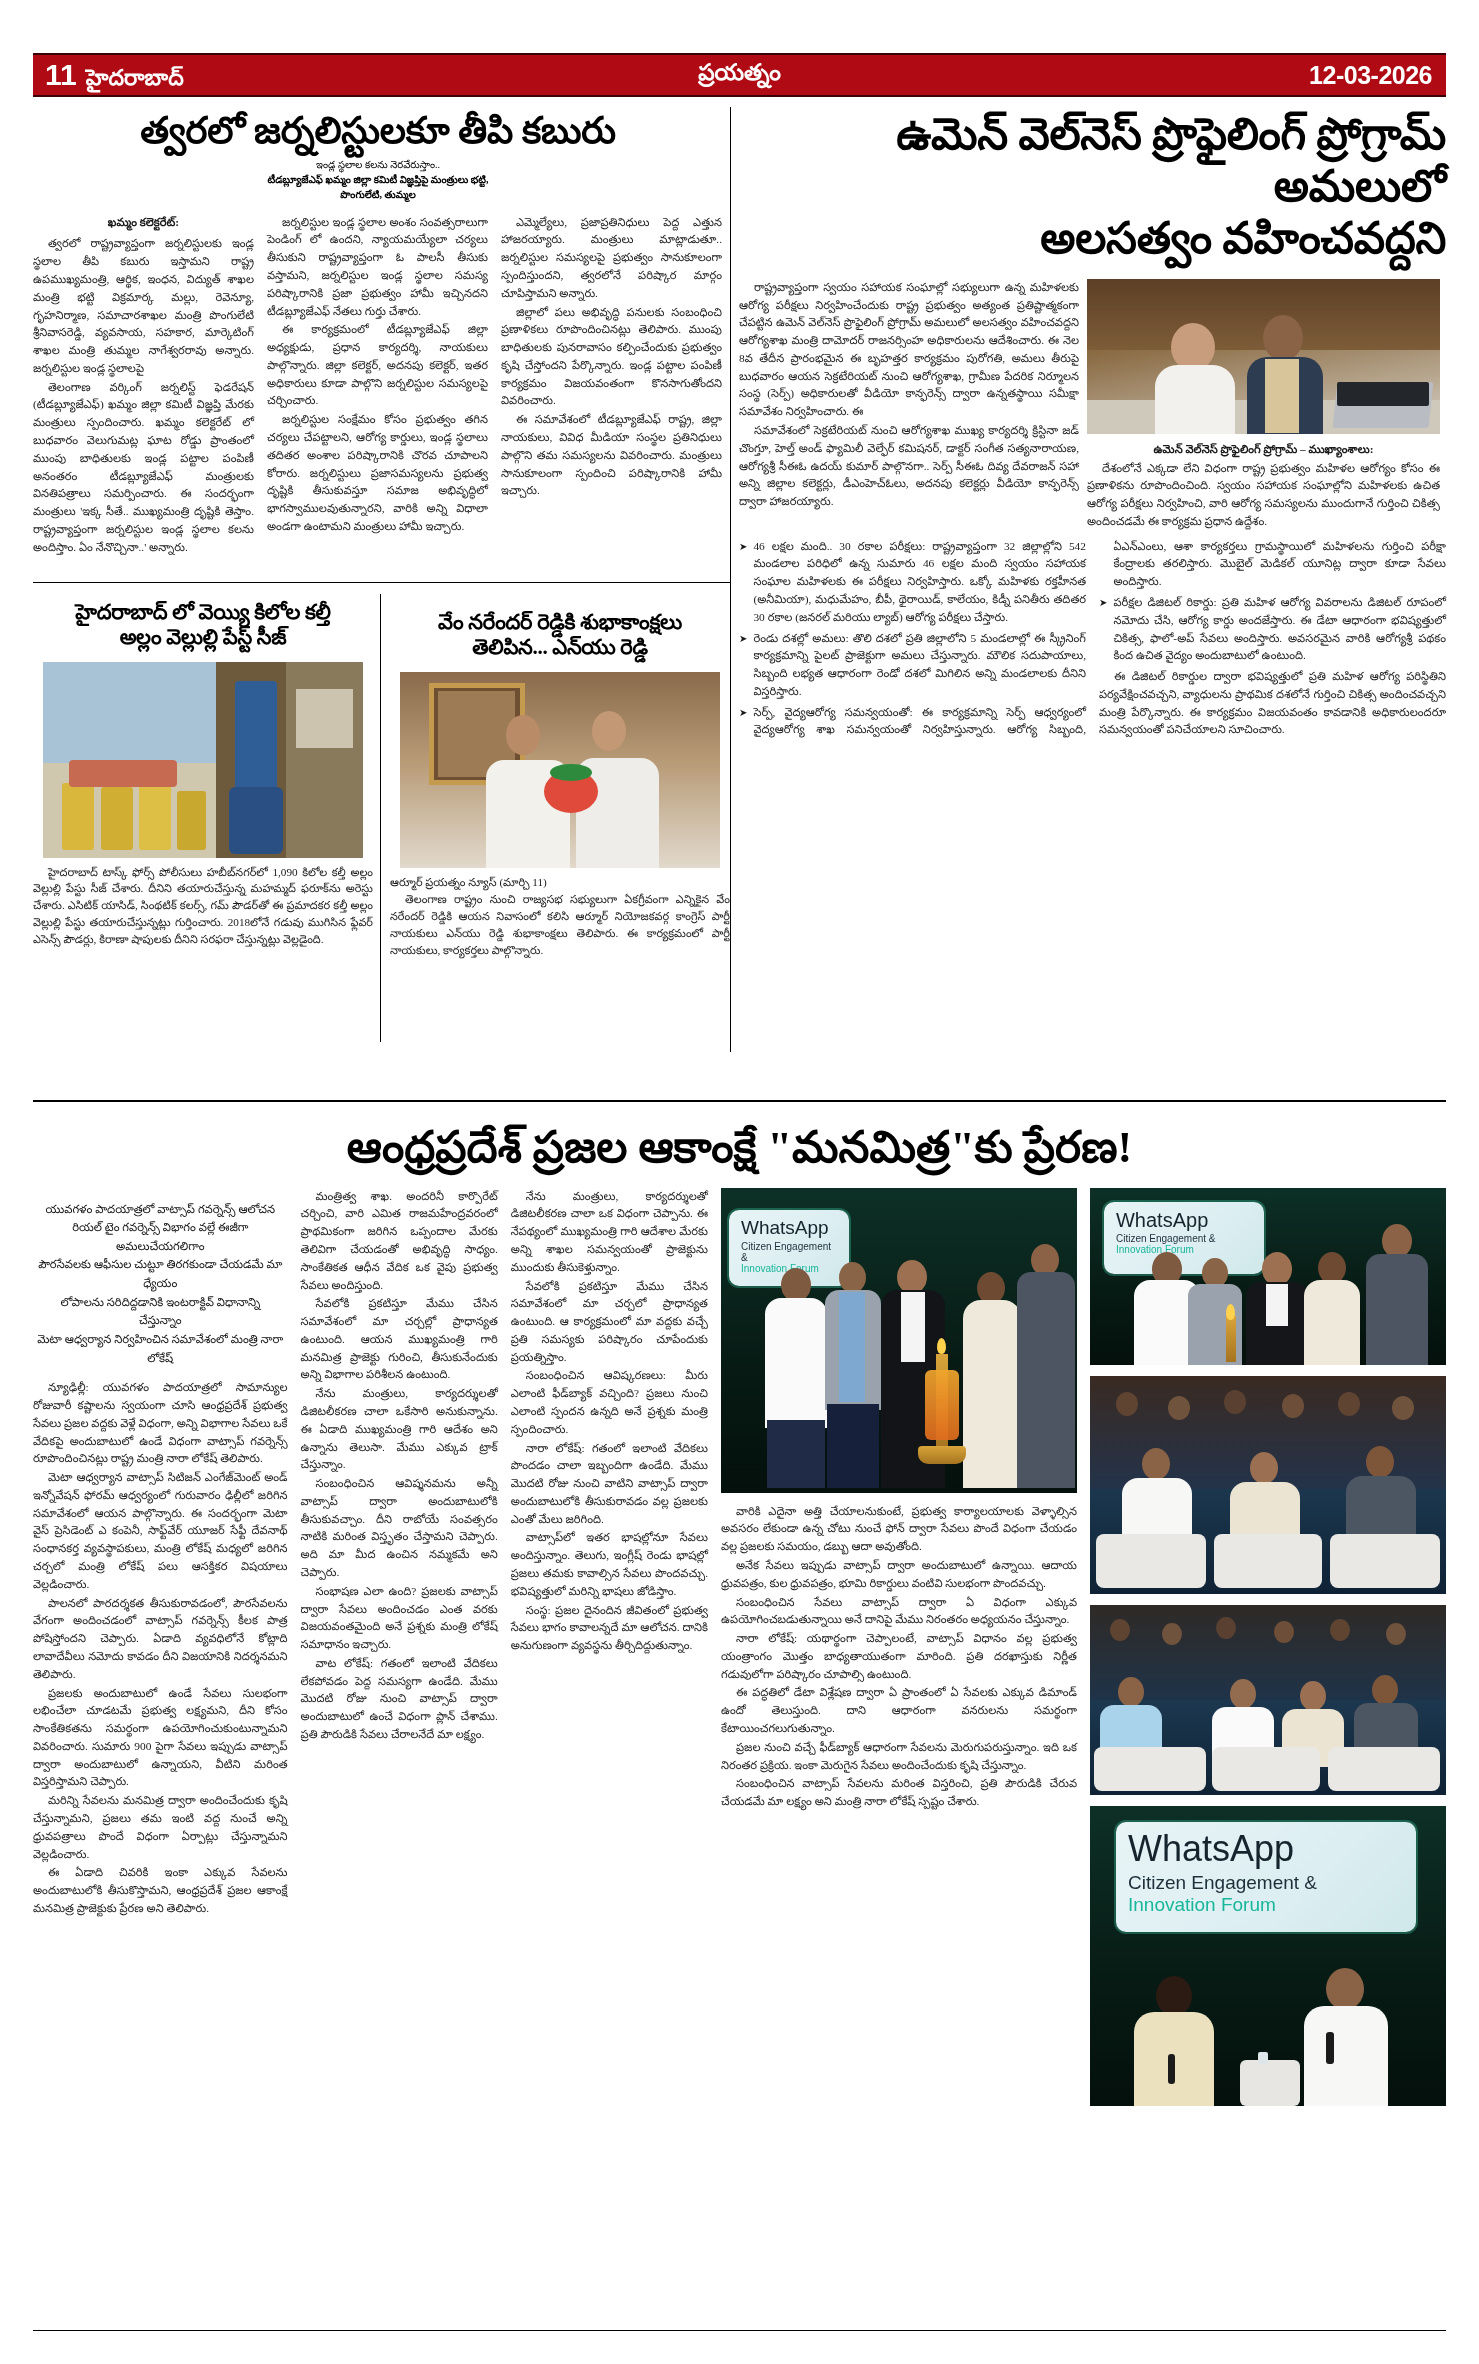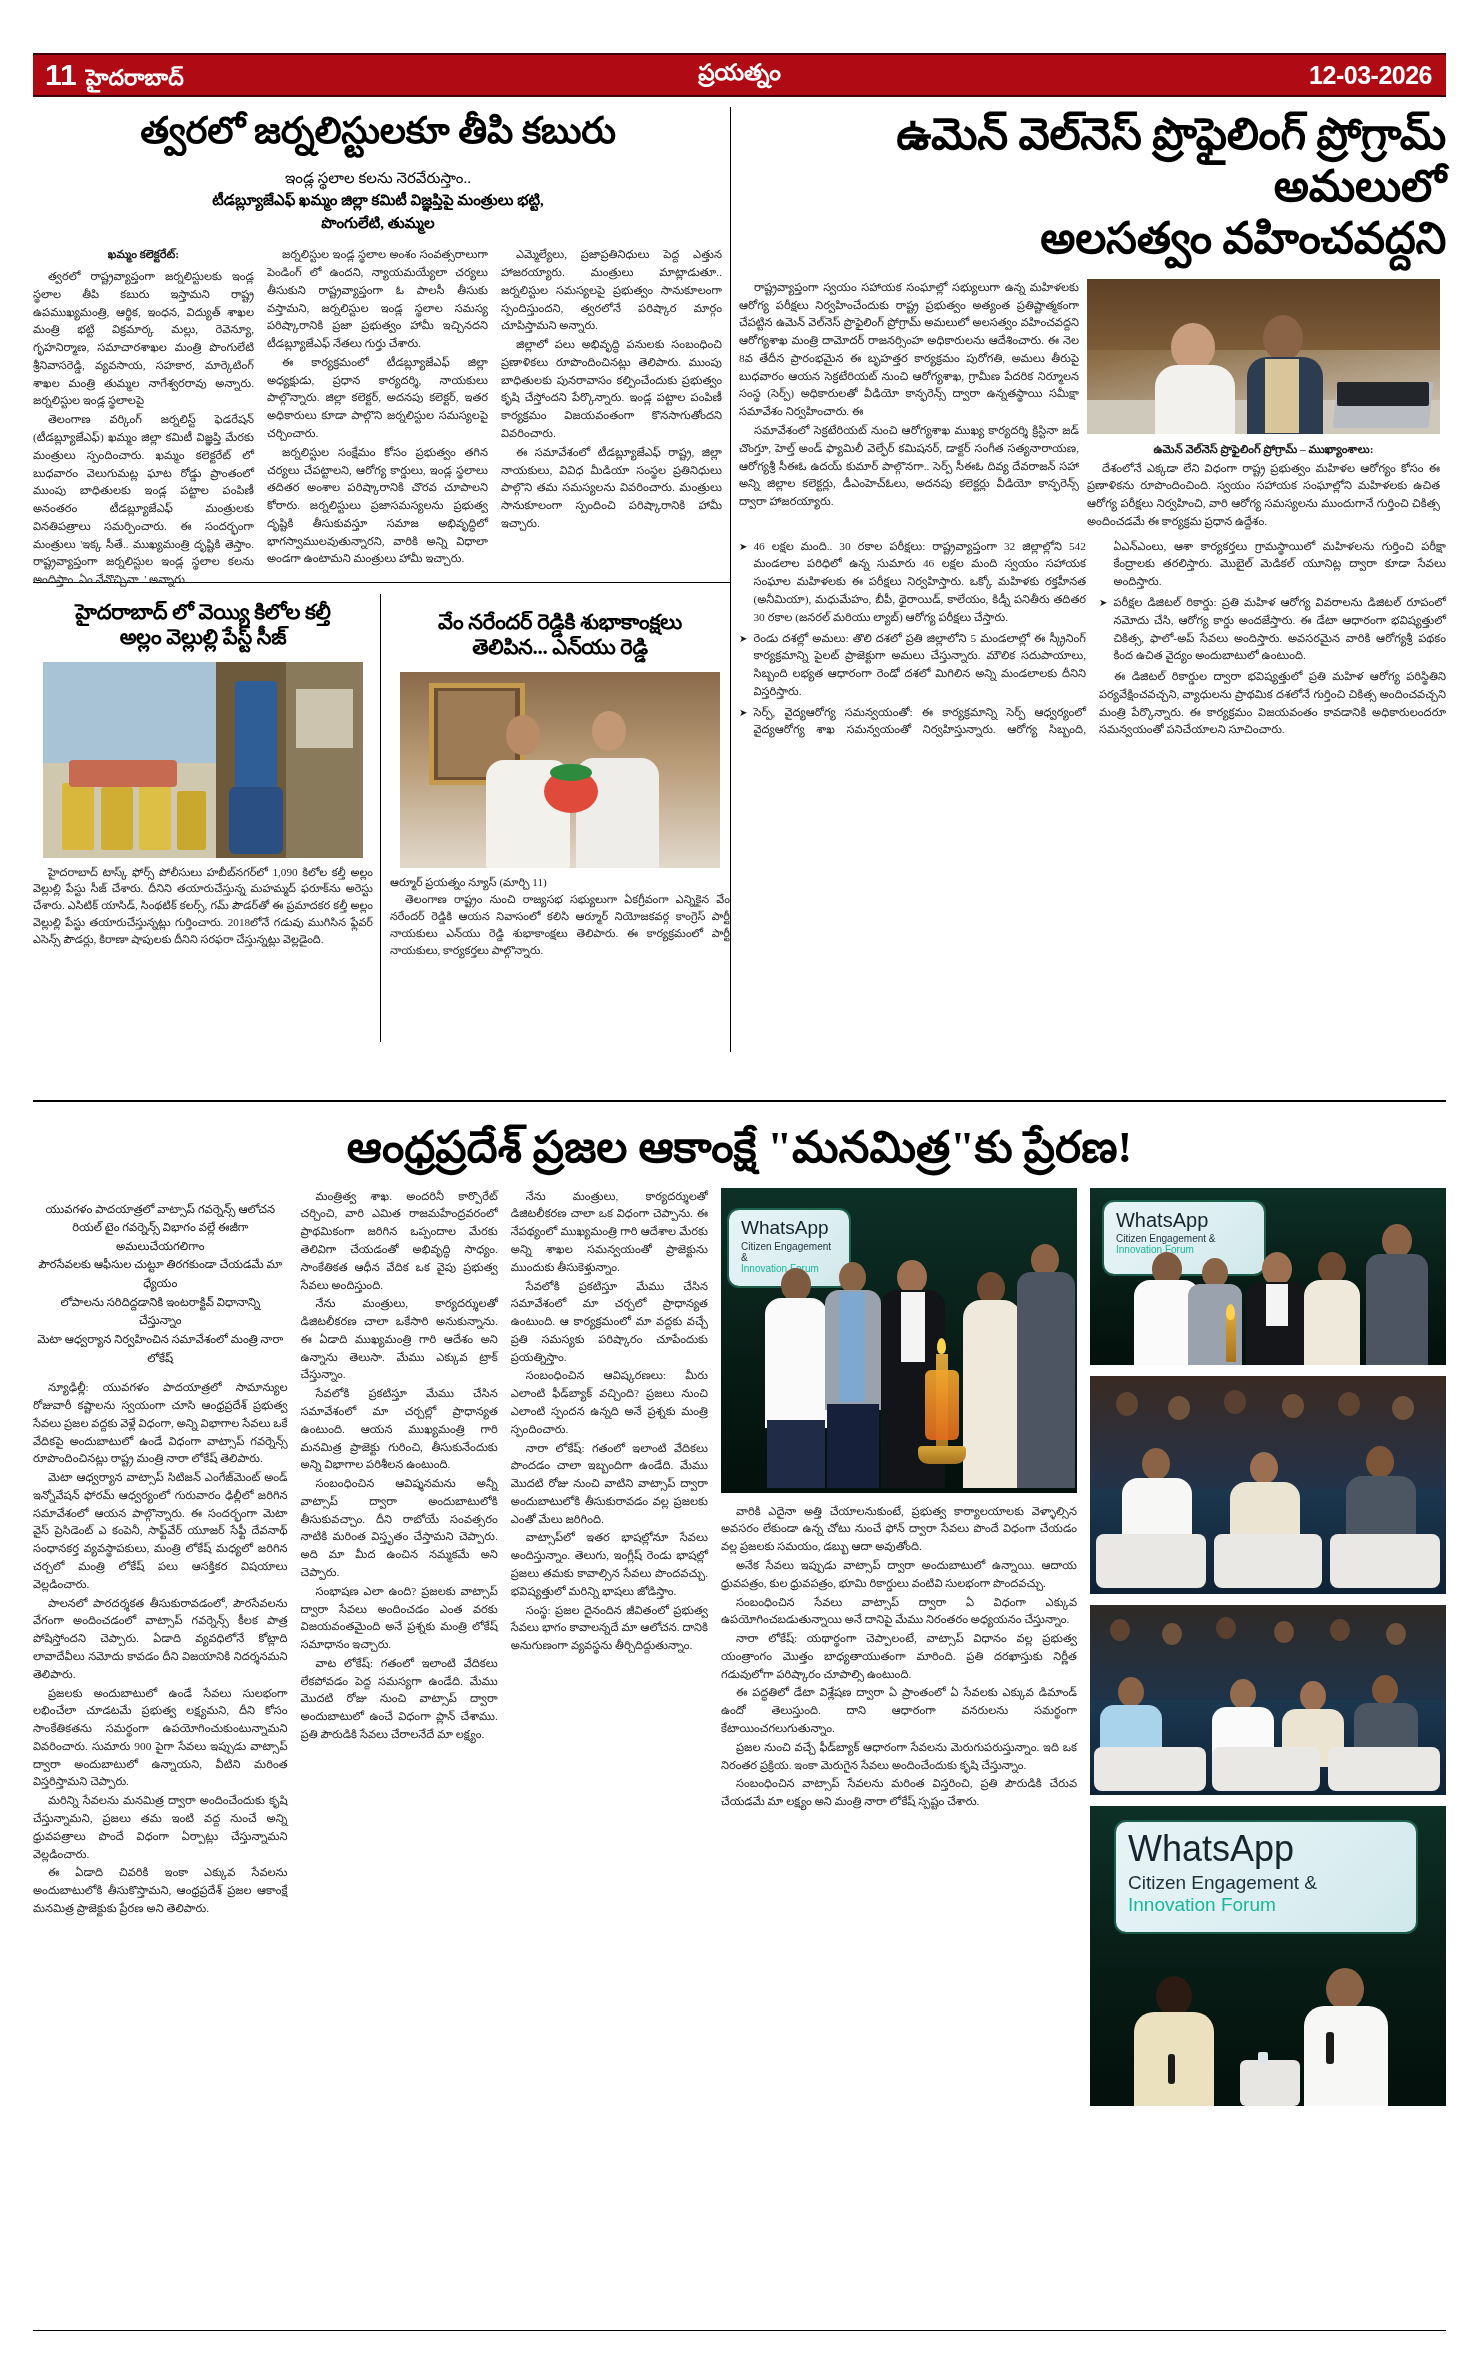--- a/index.html
+++ b/index.html
@@ -38,22 +38,22 @@
     line-height:1.18; letter-spacing:-0.3px;
   }
 
   .col-left-top { position:absolute; left:0; top:0; width:690px; }
   .col-right-top { position:absolute; left:706px; top:0; width:707px; }
 
   .headline-1 { font-size:37px; padding-top:6px; }
   .headline-2 { font-size:44px; padding-top:6px;text-align:right; }
 
   .subhead {
-    text-align:center; font-size:15px; font-weight:bold;
-    line-height:1.5; margin-top:14px; color:#000;
+    text-align:center; font-size:10px; font-weight:bold;
+    line-height:1.5; margin-top:4px; color:#000;
   }
   .subhead .thin { font-weight:normal; }
 
   .divider-v { position:absolute; background:#000; width:1px; }
   .divider-h { position:absolute; background:#000; height:1px; }
 
   
   .body-txt {
     font-size:11.4px; line-height:1.56; text-align:justify;
     color:#1a1a1a; hyphens:auto;
@@ -281,22 +281,22 @@
           <p>మెటా ఆధ్వర్యాన వాట్సాప్ సిటిజన్ ఎంగేజ్‌మెంట్ అండ్ ఇన్నోవేషన్ ఫోరమ్ ఆధ్వర్యంలో గురువారం ఢిల్లీలో జరిగిన సమావేశంలో ఆయన పాల్గొన్నారు. ఈ సందర్భంగా మెటా వైస్ ప్రెసిడెంట్ ఎ కంపెనీ, సాఫ్ట్‌వేర్ యూజర్ సేఫ్టీ దేవనాథ్ సంధానకర్త వ్యవస్థాపకులు, మంత్రి లోకేష్ మధ్యలో జరిగిన చర్చలో మంత్రి లోకేష్ పలు ఆసక్తికర విషయాలు వెల్లడించారు.</p>
           <p>పాలనలో పారదర్శకత తీసుకురావడంలో, పౌరసేవలను వేగంగా అందించడంలో వాట్సాప్ గవర్నెన్స్ కీలక పాత్ర పోషిస్తోందని చెప్పారు. ఏడాది వ్యవధిలోనే కోట్లాది లావాదేవీలు నమోదు కావడం దీని విజయానికి నిదర్శనమని తెలిపారు.</p>
           <p>ప్రజలకు అందుబాటులో ఉండే సేవలు సులభంగా లభించేలా చూడటమే ప్రభుత్వ లక్ష్యమని, దీని కోసం సాంకేతికతను సమర్థంగా ఉపయోగించుకుంటున్నామని వివరించారు. సుమారు 900 పైగా సేవలు ఇప్పుడు వాట్సాప్ ద్వారా అందుబాటులో ఉన్నాయని, వీటిని మరింత విస్తరిస్తామని చెప్పారు.</p>
           <p>మరిన్ని సేవలను మనమిత్ర ద్వారా అందించేందుకు కృషి చేస్తున్నామని, ప్రజలు తమ ఇంటి వద్ద నుంచే అన్ని ధ్రువపత్రాలు పొందే విధంగా ఏర్పాట్లు చేస్తున్నామని వెల్లడించారు.</p>
           <p>ఈ ఏడాది చివరికి ఇంకా ఎక్కువ సేవలను అందుబాటులోకి తీసుకొస్తామని, ఆంధ్రప్రదేశ్ ప్రజల ఆకాంక్షే మనమిత్ర ప్రాజెక్టుకు ప్రేరణ అని తెలిపారు.</p>
         </div>
       </div>
 
       <div style="width:203px;" class="body-txt">
         <p>మంత్రిత్వ శాఖ. అందరినీ కార్పొరేట్ చర్చించి, వారి ఎమిత రాజమహేంద్రవరంలో ప్రాథమికంగా జరిగిన ఒప్పందాల మేరకు తెలివిగా చేయడంతో అభివృద్ధి సాధ్యం. సాంకేతికత ఆధీన వేదిక ఒక వైపు ప్రభుత్వ సేవలు అందిస్తుంది.</p>
+        <p>సేవలోకి ప్రకటిస్తూ మేము చేసిన సమావేశంలో మా చర్చల్లో ప్రాధాన్యత ఉంటుంది. ఆయన ముఖ్యమంత్రి గారి మనమిత్ర ప్రాజెక్టు గురించి, తీసుకునేందుకు అన్ని విభాగాల పరిశీలన ఉంటుంది.</p>
         <p>నేను మంత్రులు, కార్యదర్శులతో డిజిటలీకరణ చాలా ఒకేసారి అనుకున్నాను. ఈ ఏడాది ముఖ్యమంత్రి గారి ఆదేశం అని ఉన్నాను తెలుసా. మేము ఎక్కువ ట్రాక్ చేస్తున్నాం.</p>
-        <p>సేవలోకి ప్రకటిస్తూ మేము చేసిన సమావేశంలో మా చర్చల్లో ప్రాధాన్యత ఉంటుంది. ఆయన ముఖ్యమంత్రి గారి మనమిత్ర ప్రాజెక్టు గురించి, తీసుకునేందుకు అన్ని విభాగాల పరిశీలన ఉంటుంది.</p>
         <p>సంబంధించిన ఆవిష్శనమను అన్నీ వాట్సాప్ ద్వారా అందుబాటులోకి తీసుకువచ్చాం. దీని రాబోయే సంవత్సరం నాటికి మరింత విస్తృతం చేస్తామని చెప్పారు. అది మా మీద ఉంచిన నమ్మకమే అని చెప్పారు.</p>
         <p>సంభాషణ ఎలా ఉంది? ప్రజలకు వాట్సాప్ ద్వారా సేవలు అందించడం ఎంత వరకు విజయవంతమైంది అనే ప్రశ్నకు మంత్రి లోకేష్ సమాధానం ఇచ్చారు.</p>
         <p>వాట లోకేష్: గతంలో ఇలాంటి వేదికలు లేకపోవడం పెద్ద సమస్యగా ఉండేది. మేము మొదటి రోజు నుంచి వాట్సాప్ ద్వారా అందుబాటులో ఉంచే విధంగా ప్లాన్ చేశాము. ప్రతి పౌరుడికి సేవలు చేరాలనేదే మా లక్ష్యం.</p>
       </div>
 
       <div style="width:203px;" class="body-txt">
         <p>నేను మంత్రులు, కార్యదర్శులతో డిజిటలీకరణ చాలా ఒక విధంగా చెప్పాను. ఈ నేపథ్యంలో ముఖ్యమంత్రి గారి ఆదేశాల మేరకు అన్ని శాఖల సమన్వయంతో ప్రాజెక్టును ముందుకు తీసుకెళ్తున్నాం.</p>
         <p>సేవలోకి ప్రకటిస్తూ మేము చేసిన సమావేశంలో మా చర్చలో ప్రాధాన్యత ఉంటుంది. ఆ కార్యక్రమంలో మా వద్దకు వచ్చే ప్రతి సమస్యకు పరిష్కారం చూపేందుకు ప్రయత్నిస్తాం.</p>
         <p>సంబంధించిన ఆవిష్కరణలు: మీరు ఎలాంటి ఫీడ్‌బ్యాక్ వచ్చింది? ప్రజలు నుంచి ఎలాంటి స్పందన ఉన్నది అనే ప్రశ్నకు మంత్రి స్పందించారు.</p>
         <p>నారా లోకేష్: గతంలో ఇలాంటి వేదికలు పొందడం చాలా ఇబ్బందిగా ఉండేది. మేము మొదటి రోజు నుంచి వాటిని వాట్సాప్ ద్వారా అందుబాటులోకి తీసుకురావడం వల్ల ప్రజలకు ఎంతో మేలు జరిగింది.</p>

